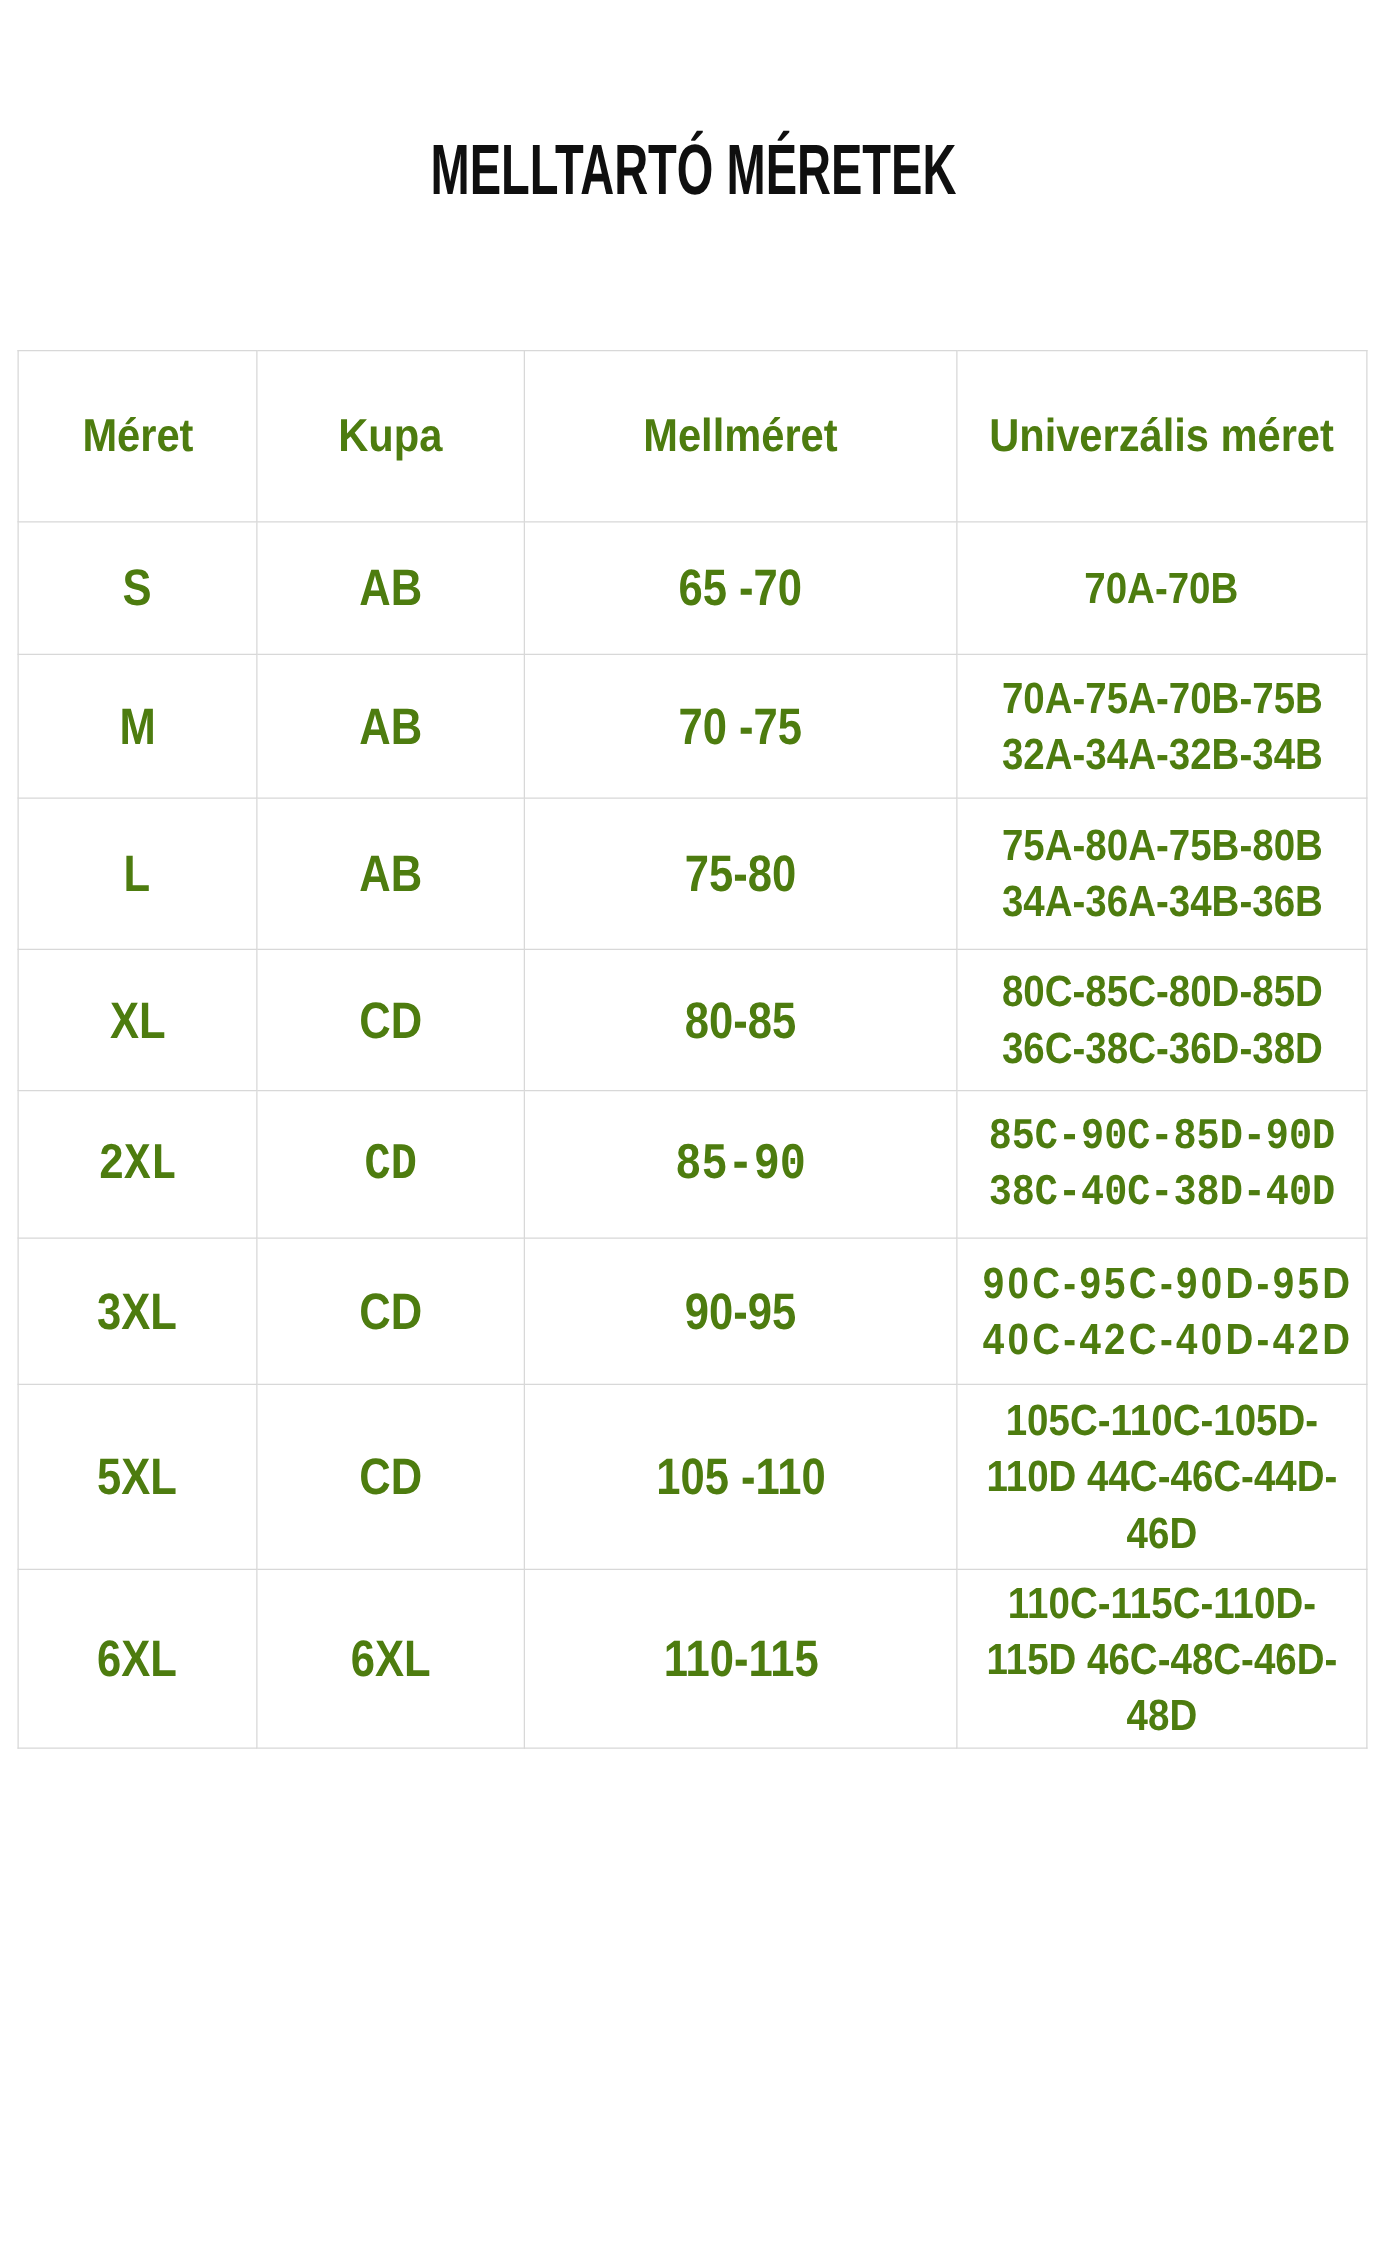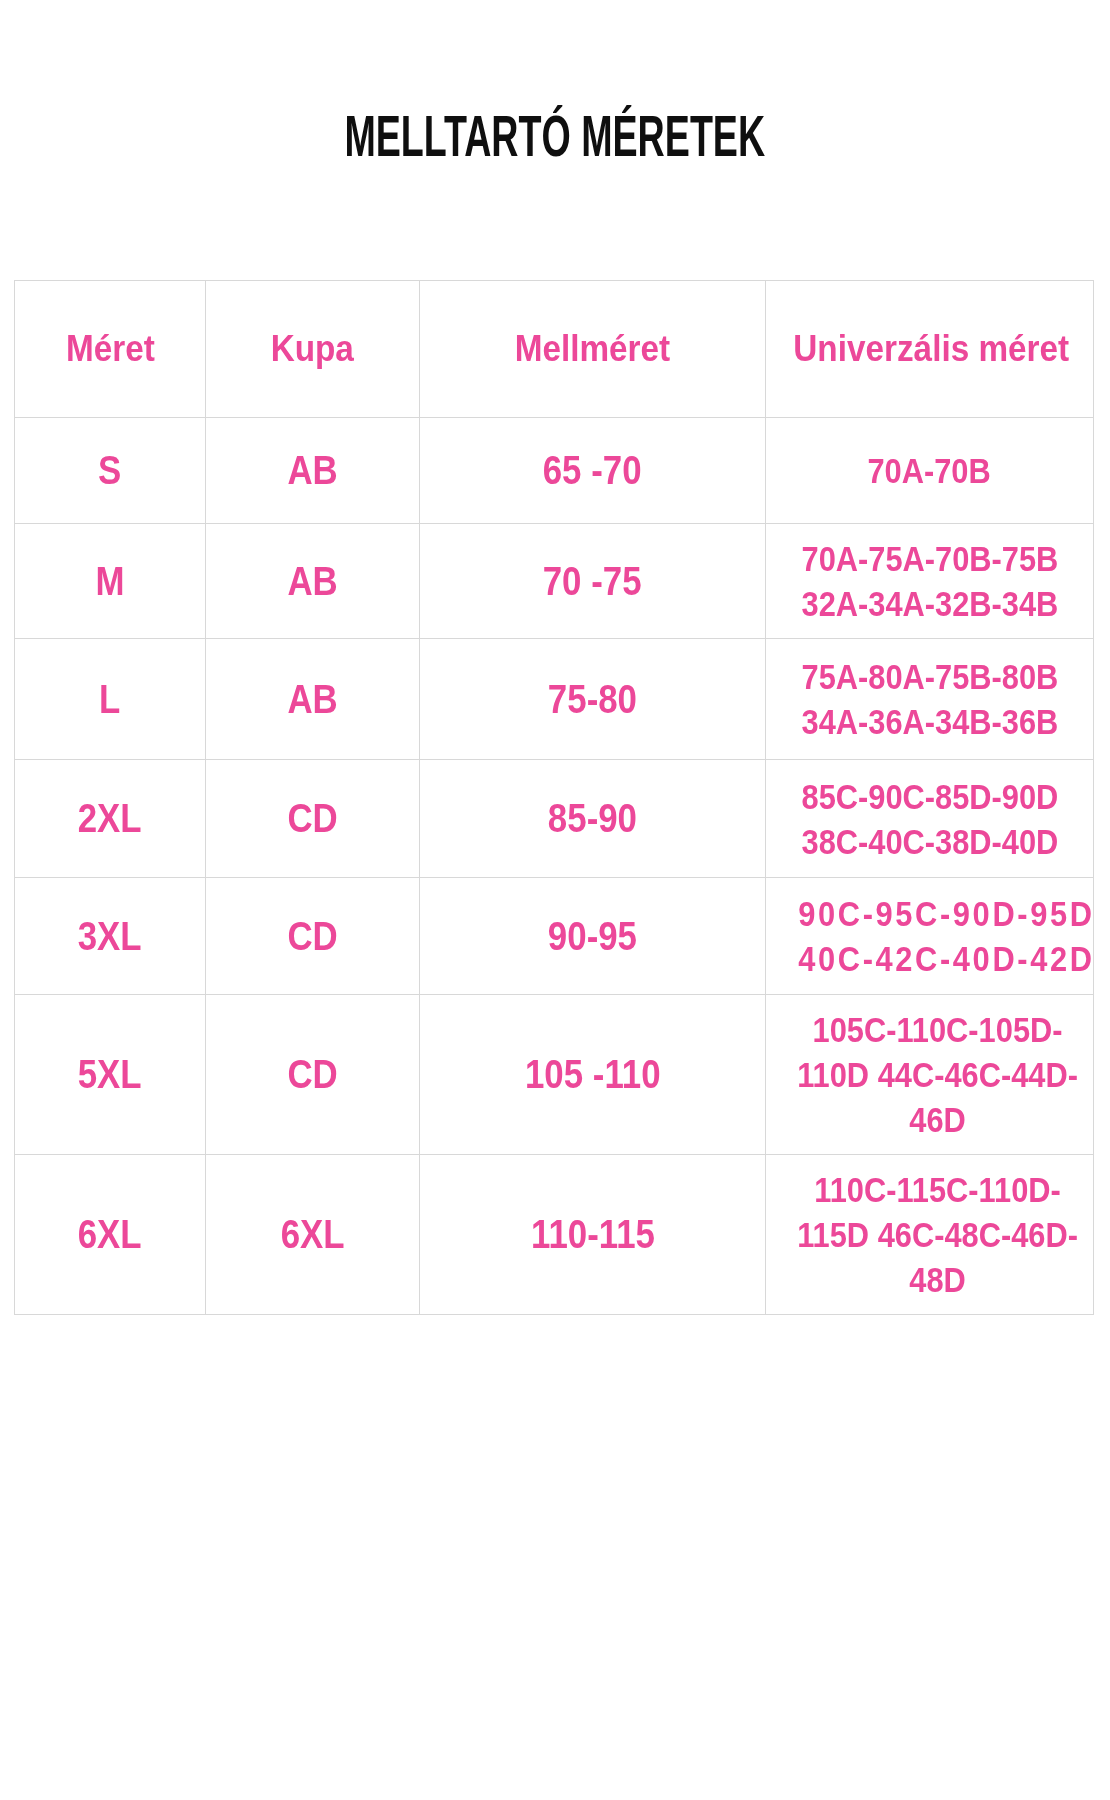--- a/index.html
+++ b/index.html
@@ -36,33 +36,33 @@
   table.size-table {
     position: absolute;
     left: 14px;
     top: 280px;
     width: 1079px;
     border-collapse: collapse;
     table-layout: fixed;
   }
   .size-table th, .size-table td {
     border: 1px solid #d8d8d8;
-    padding: 12px;
+    padding: 0;
     text-align: center;
     vertical-align: middle;
-    color: #ec4899;
+    color: #4d7c0f;
     font-weight: 700;
     background: #ffffff;
   }
   tr.rh { height: 137px; }
   tr.r1 { height: 106px; }
   tr.r2 { height: 115px; }
   tr.r3 { height: 121px; }
   tr.r4 { height: 113px; }
-  tr.r5 { height: 118px; }
+  tr.r5 { height: 118px; font-family: Liberation Mono, monospace; }
   tr.r6 { height: 117px; margin-top: 36px; }
   tr.r7 { height: 120px; }
   tr.r8 { height: 148px; }
   tr.r9 { height: 143px; }
   .t {
     display: inline-block;
     white-space: pre;
     transform-origin: center;
   }
   th .t {
@@ -122,20 +122,27 @@
       </tr>
 
       <tr class="r3">
         <td class="c123"><span class="t">L</span></td>
         <td class="c123"><span class="t">AB</span></td>
         <td class="c123"><span class="t">75-80</span></td>
         <td class="c4"><span class="t">75A-80A-75B-80B
 34A-36A-34B-36B</span></td>
       </tr>
 
+      <tr class="r4">
+        <td class="c123"><span class="t">XL</span></td>
+        <td class="c123"><span class="t">CD</span></td>
+        <td class="c123"><span class="t">80-85</span></td>
+        <td class="c4"><span class="t">80C-85C-80D-85D
+36C-38C-36D-38D</span></td>
+      </tr>
 
       <tr class="r5">
         <td class="c123"><span class="t">2XL</span></td>
         <td class="c123"><span class="t">CD</span></td>
         <td class="c123"><span class="t">85-90</span></td>
         <td class="c4"><span class="t">85C-90C-85D-90D
 38C-40C-38D-40D</span></td>
       </tr>
 
       <tr class="r6">

